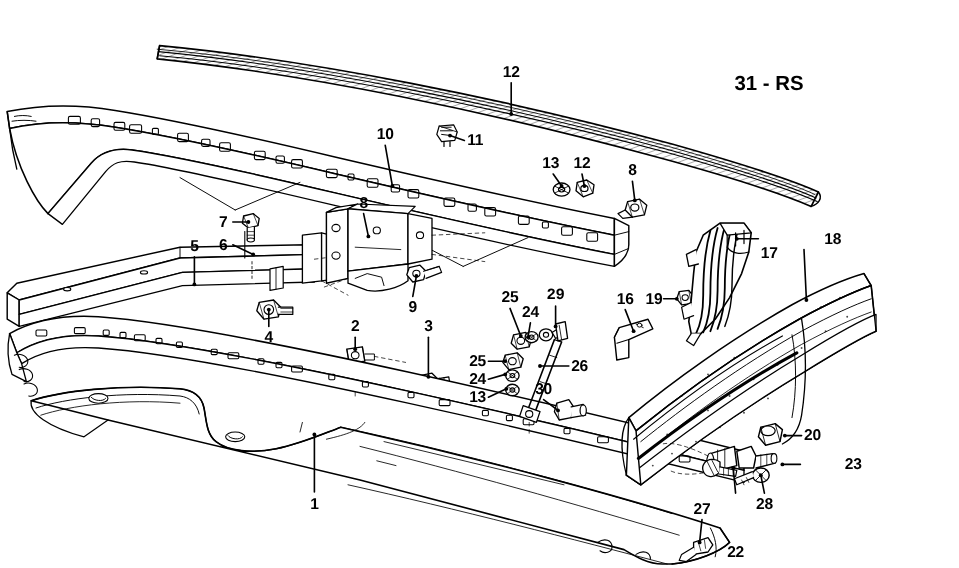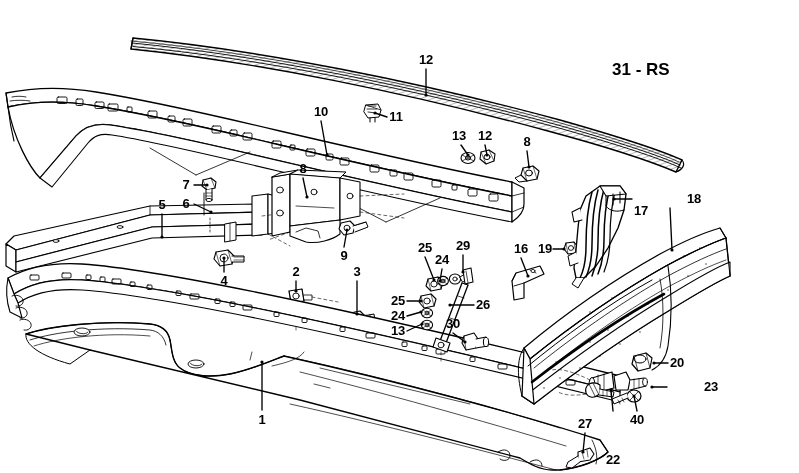--- a/index.html
+++ b/index.html
@@ -605,27 +605,27 @@
       <div class="callout" style="left: 396px; top: 117px;">11</div>
       <div class="callout" style="left: 426px; top: 60px;">12</div>
       <div class="callout" style="left: 459px; top: 136px;">13</div>
       <div class="callout" style="left: 485px; top: 136px;">12</div>
       <div class="callout" style="left: 527px; top: 142px;">8</div>
       <div class="callout" style="left: 521px; top: 249px;">16</div>
       <div class="callout" style="left: 641px; top: 199px; margin-top: 12px;">17</div>
       <div class="callout" style="left: 670px; top: 199px; margin-left: 24px;">18</div>
       <div class="callout" style="left: 545px; top: 249px;">19</div>
       <div class="callout" style="left: 677px; top: 363px;">20</div>
-      <div class="callout" style="left: 637px; top: 420px;">40</div>
+      <div class="callout" style="left: 637px; top: 420px;">28</div>
       <div class="callout" style="left: 613px; top: 420px; margin-top: 40px;">22</div>
       <div class="callout" style="left: 676px; top: 387px; margin-left: 35px;">23</div>
       <div class="callout" style="left: 442px; top: 260px;">24</div>
       <div class="callout" style="left: 425px; top: 248px;">25</div>
       <div class="callout" style="left: 483px; top: 305px;">26</div>
       <div class="callout" style="left: 585px; top: 424px;">27</div>
-      <div class="callout" style="left: 463px; top: 246px;">29</div>
+      <div class="callout" style="left: 463px; top: 246px; font-family: Liberation Mono, monospace;">29</div>
       <div class="callout" style="left: 398px; top: 301px;">25</div>
       <div class="callout" style="left: 398px; top: 316px;">24</div>
       <div class="callout" style="left: 398px; top: 331px;">13</div>
       <div class="callout" style="left: 453px; top: 324px;">30</div>
     </div>
 
 </div>
 
 </body></html>

